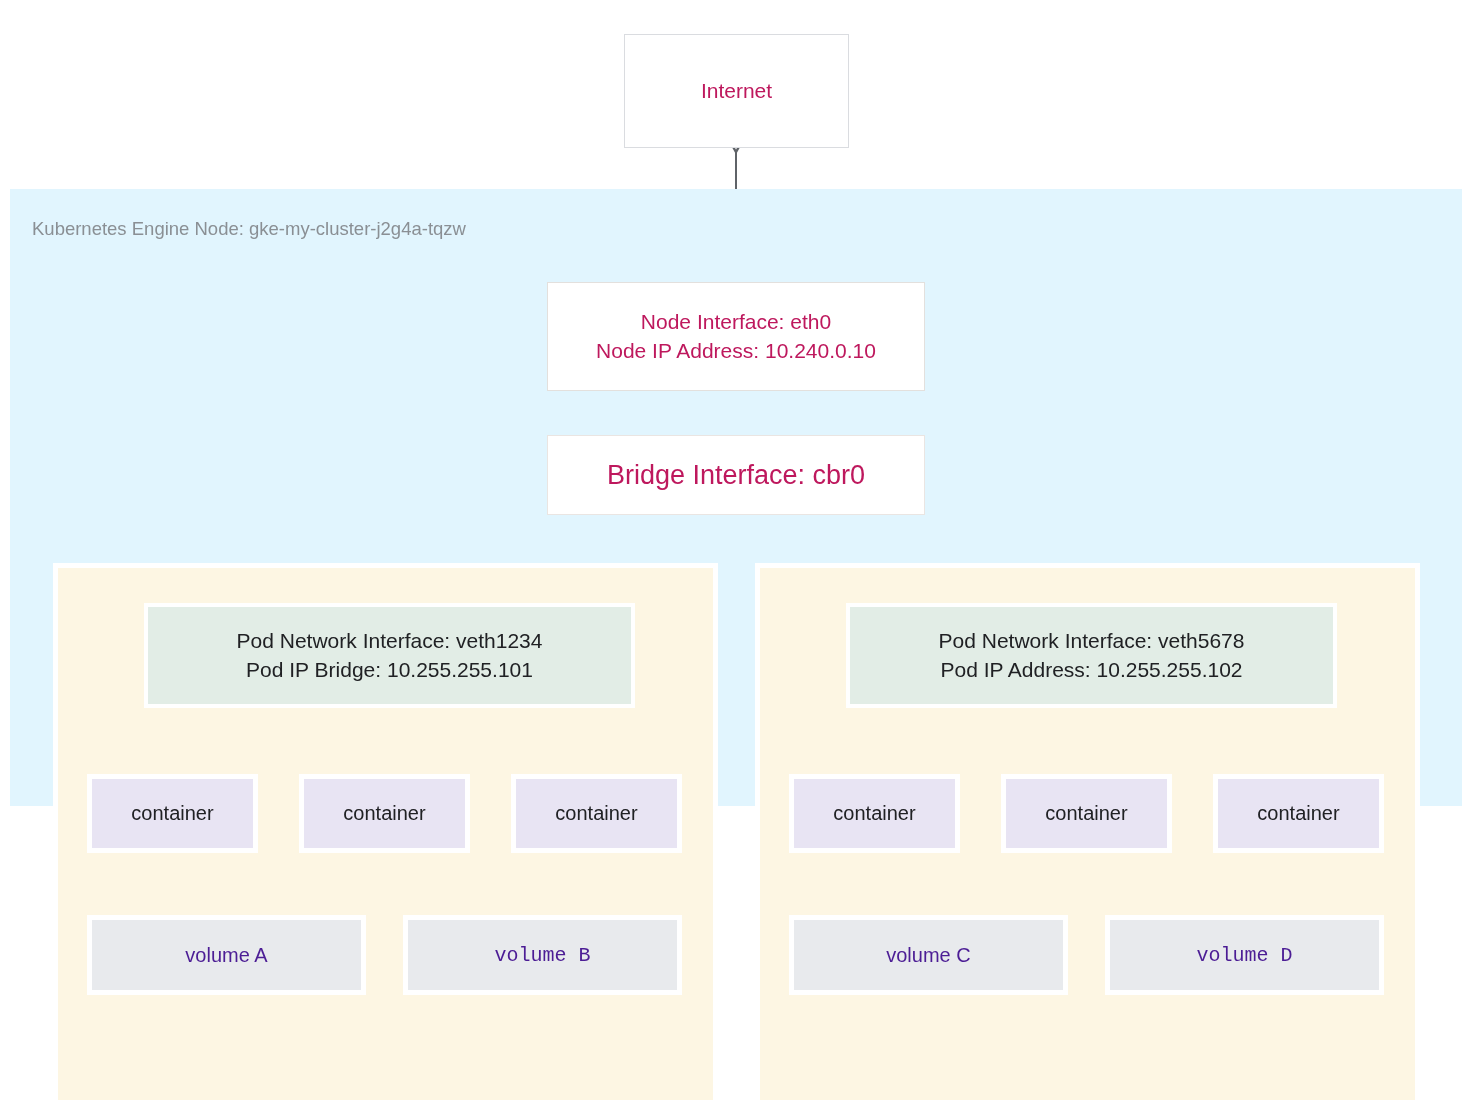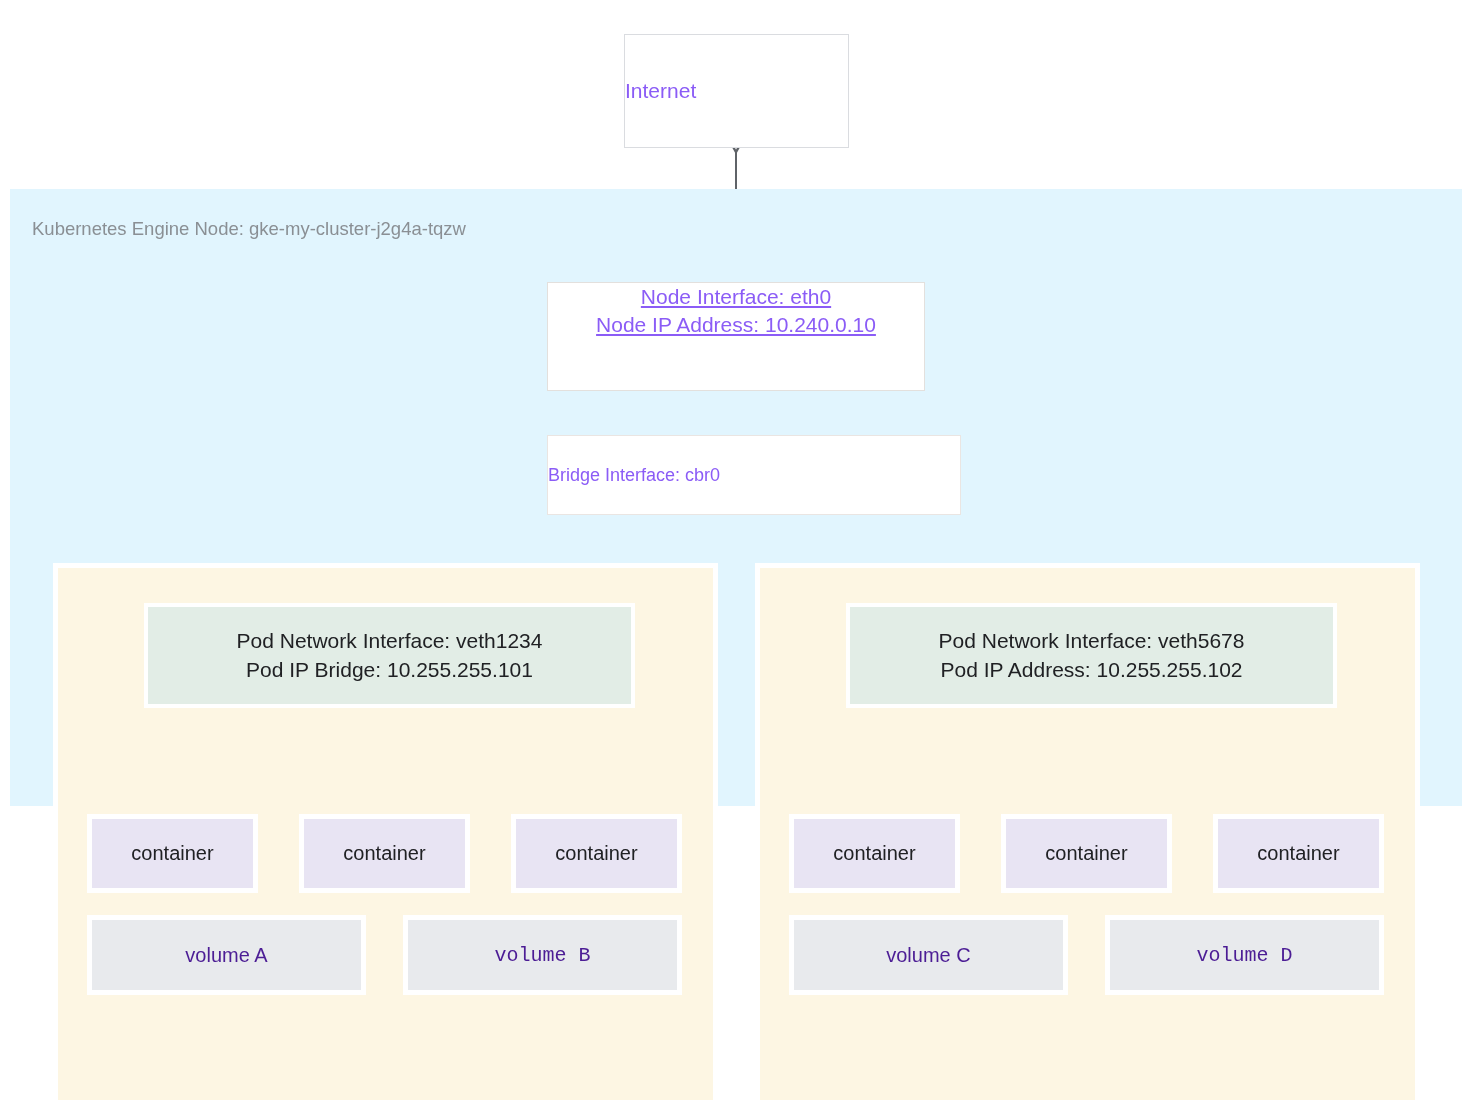--- a/index.html
+++ b/index.html
@@ -17,22 +17,23 @@
     height: 1100px;
     background: #ffffff;
     overflow: hidden;
   }
 
   .box {
     position: absolute;
     box-sizing: border-box;
     display: flex;
     align-items: center;
+    justify-content: center;
     text-align: center;
-    color: #8b5cf6;
+    color: #be185d;
     line-height: 1.35;
   }
 
   
   #internet-box {
     left: 624px; top: 34px; width: 225px; height: 114px;
     background: #ffffff;
     border: 1px solid #dadce0;
     font-size: 21px;
   }
@@ -51,27 +52,26 @@
     white-space: nowrap;
   }
 
   
   #node-interface-box {
     left: 547px; top: 282px; width: 378px; height: 109px;
     background: #ffffff;
     border: 1px solid #e3e0dd;
     font-size: 21px;
     flex-direction: column;
-    text-decoration: underline;
   }
   #bridge-box {
-    left: 547px; top: 435px; width: 414px; height: 80px;
+    left: 547px; top: 435px; width: 378px; height: 80px;
     background: #ffffff;
     border: 1px solid #eae5e2;
-    font-size: 18px;
+    font-size: 27px;
   }
 
   
   .pod-box {
     position: absolute;
     top: 563px;
     width: 665px;
     height: 572px;
     background: #fdf6e3;
     border: 5px solid #ffffff;
@@ -105,21 +105,20 @@
     width: 171px;
     height: 79px;
     background: #e8e4f3;
     border: 5px solid #ffffff;
     box-sizing: border-box;
     display: flex;
     align-items: center;
     justify-content: center;
     font-size: 20px;
     color: #202124;
-    margin-top: 40px;
   }
   .container-box.c0 { left: 29px; }
   .container-box.c1 { left: 241px; }
   .container-box.c2 { left: 453px; }
 
   .volume-box {
     position: absolute;
     top: 347px;
     width: 279px;
     height: 80px;

